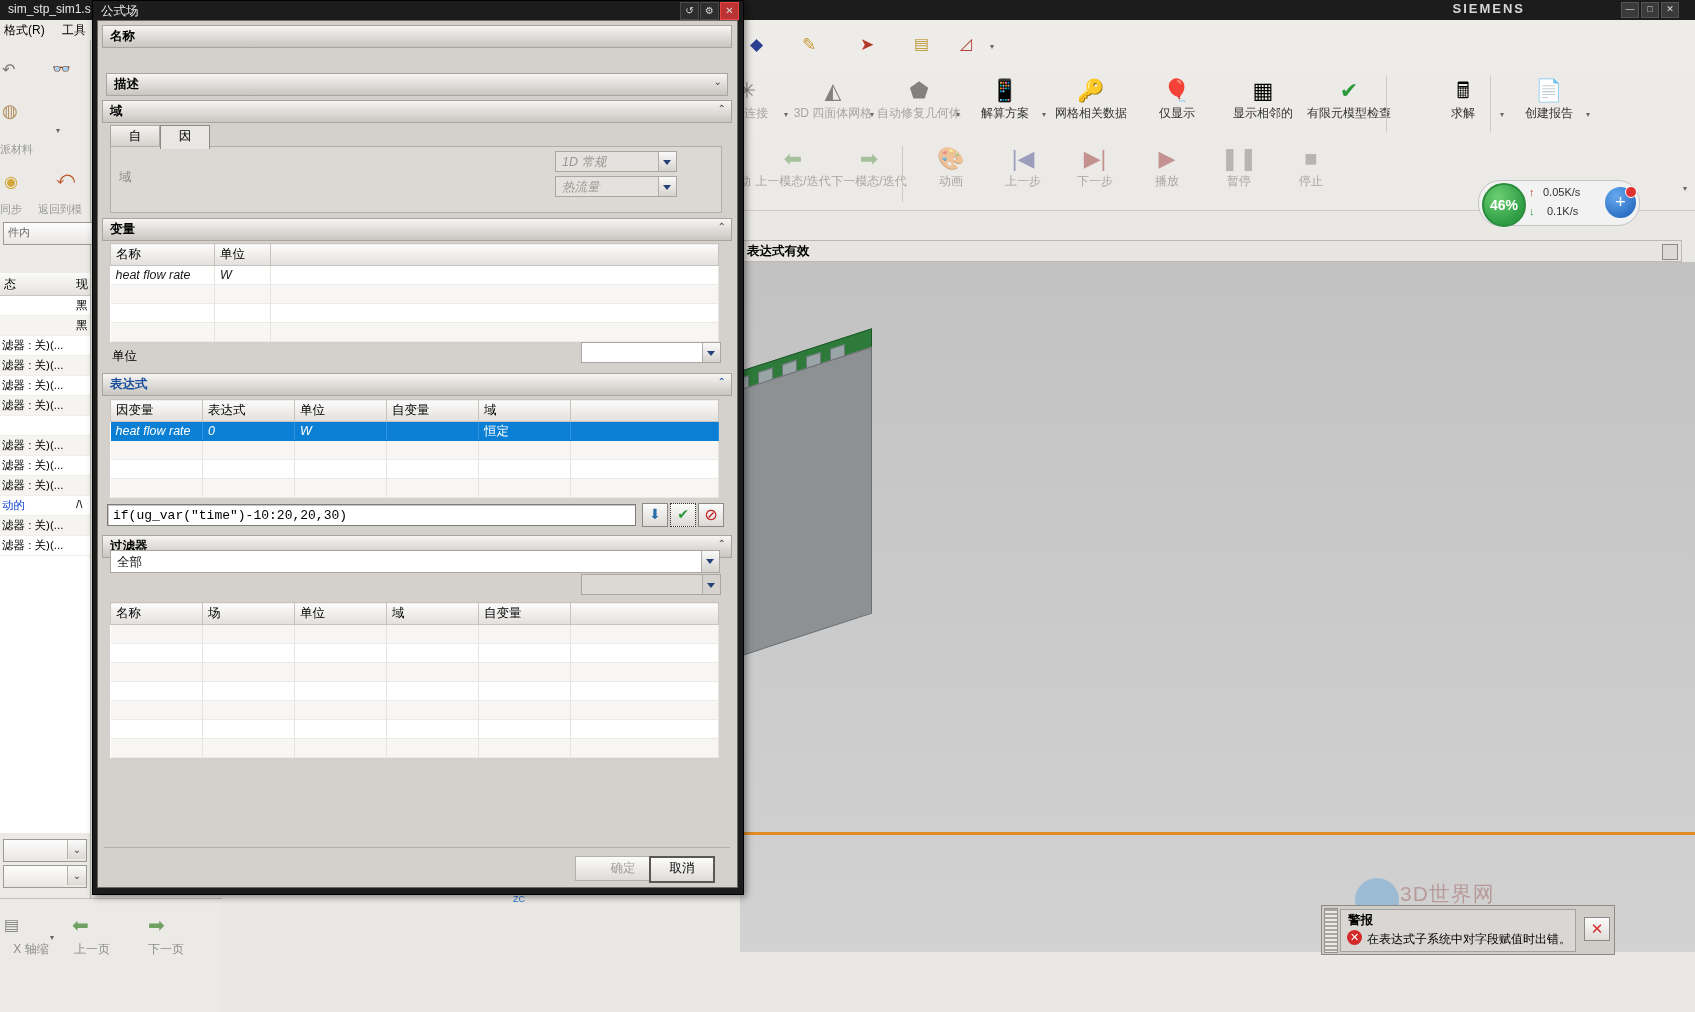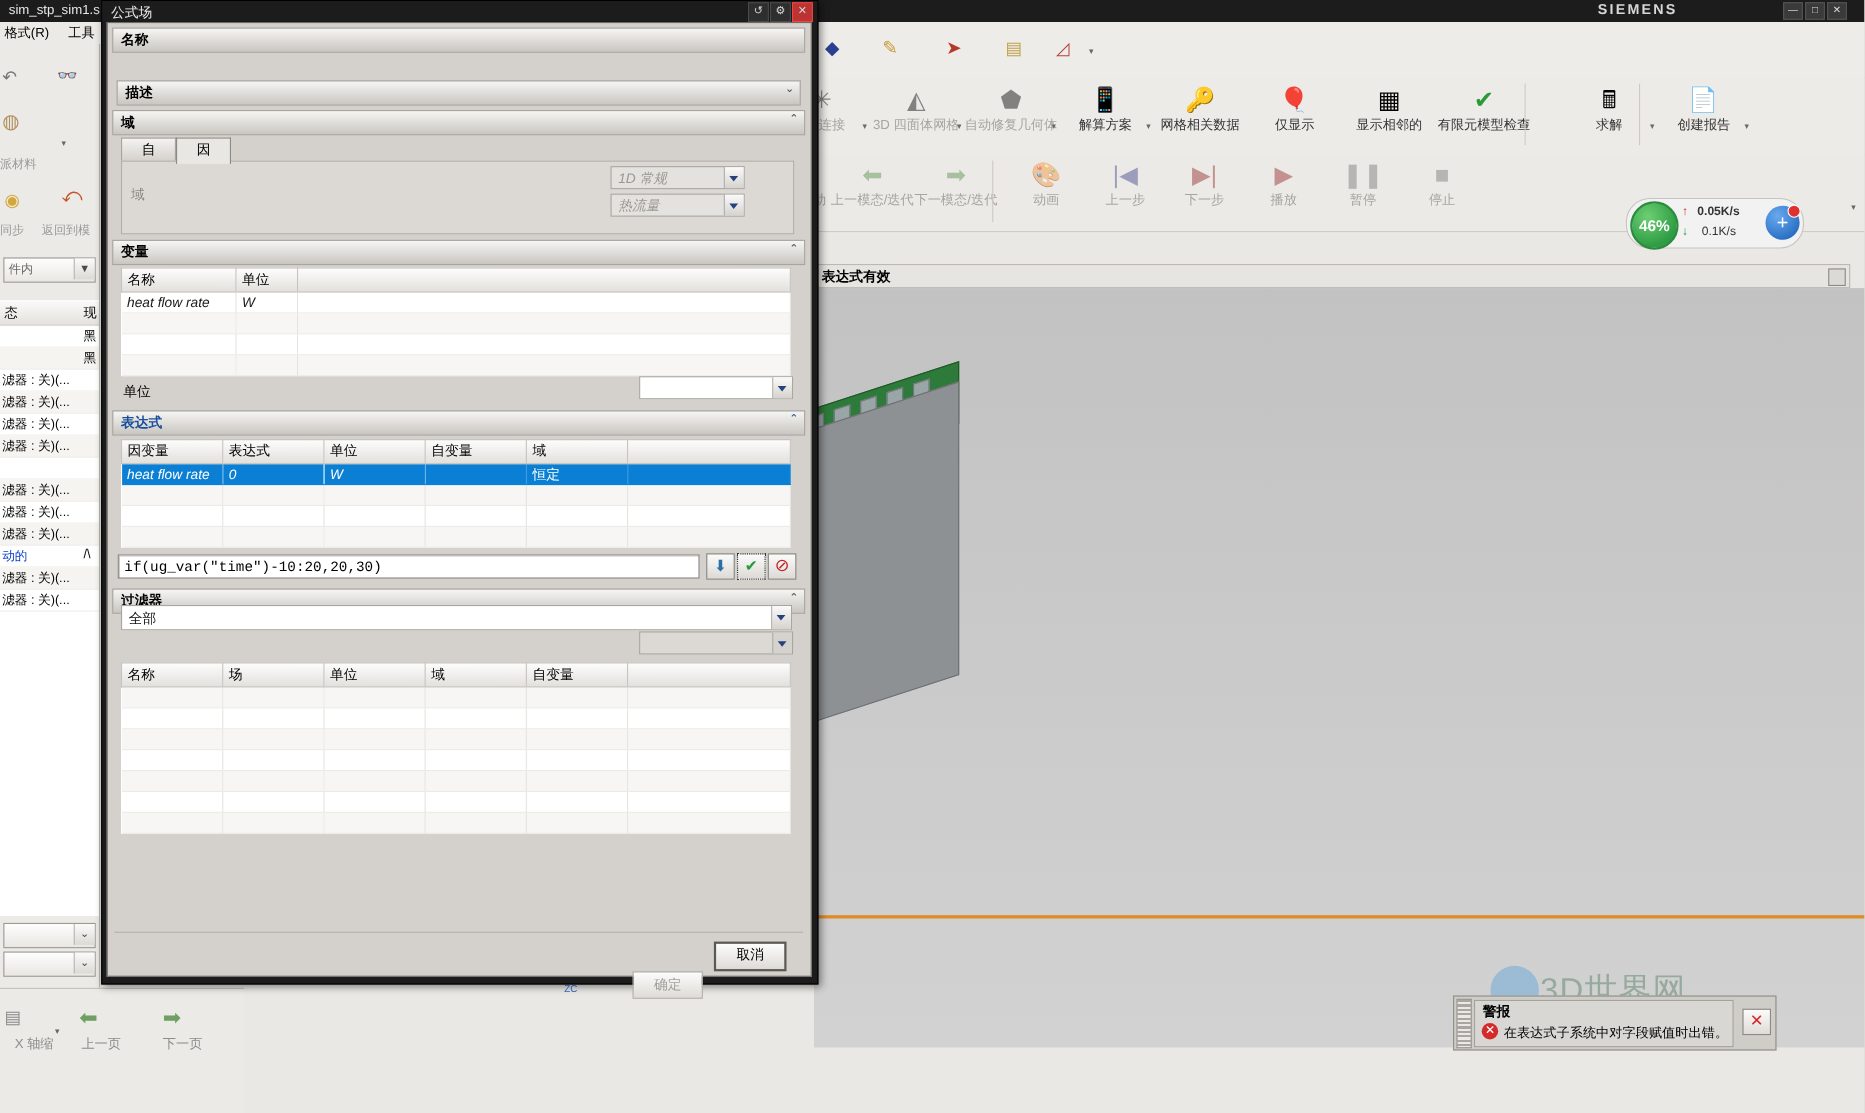--- a/index.html
+++ b/index.html
@@ -88,21 +88,21 @@
   #warn{position:absolute;left:1321px;top:905px;width:292px;height:48px;background:#cfcdc8;border:1px solid #8e8b86;}
   #warn-grip{position:absolute;left:2px;top:2px;width:12px;height:43px;
              background:repeating-linear-gradient(#a9a6a1 0 2px,#ebe9e5 2px 4px);border:1px solid #97948f;}
   #warn-body{position:absolute;left:18px;top:3px;width:234px;height:41px;background:#d9d7d3;border:1px solid #a5a29d;}
   #warn-title{position:absolute;left:7px;top:2px;font-size:12.5px;font-weight:bold;}
   #warn-x{position:absolute;left:6px;top:20px;width:15px;height:15px;border-radius:50%;background:#d42a2a;
           color:#fff;font-size:11px;font-weight:bold;text-align:center;line-height:15px;}
   #warn-msg{position:absolute;left:26px;top:21px;font-size:12px;font-family:Liberation Serif, serif;}
   #warn-close{position:absolute;right:4px;top:11px;width:24px;height:22px;background:linear-gradient(#fbfbfb,#dedcd8);
               border:1px solid #8d8a85;color:#d42a2a;font-size:15px;font-weight:bold;text-align:center;line-height:21px;}
-  #wm{position:absolute;left:1400px;top:880px;opacity:.30;color:#14532d;font-size:30px;letter-spacing:1px;}
+  #wm{position:absolute;left:1400px;top:880px;opacity:.30;color:#7f1d1d;font-size:21px;letter-spacing:1px;}
   #wm2{position:absolute;left:1410px;top:905px;opacity:.45;color:#1a7fd0;font-size:13px;letter-spacing:1px;}
   #wm-ring{position:absolute;left:1355px;top:878px;width:44px;height:44px;border-radius:50%;
            background:#2b90e0;opacity:.32;}
 
   
   #dlg{position:absolute;left:92px;top:0;width:650px;height:893px;background:#1c1c1c;
        border:1px solid #000;box-shadow:2px 2px 7px rgba(0,0,0,.45);}
   #dlg-title{position:absolute;left:0;top:0;width:650px;height:19px;background:#1c1c1c;}
   #dlg-title .t{position:absolute;left:8px;top:2px;color:#e8e8e8;font-size:12.5px;}
   .dtbtn{position:absolute;top:1px;width:17px;height:16px;background:#2e2e2e;border:1px solid #4a4a4a;
@@ -174,21 +174,21 @@
 <div id="left-ribbon">
   <div class="lbtn" style="left:2px;top:20px;font-size:16px;color:#777;">↶</div>
   <div class="lbtn" style="left:52px;top:20px;font-size:15px;">👓</div>
   <div class="lbtn" style="left:2px;top:60px;font-size:18px;color:#b09060;">◍</div>
   <div class="lbtn" style="left:0px;top:102px;width:72px;">派材料</div>
   <div class="lbtn" style="left:56px;top:86px;font-size:8px;color:#666;">▾</div>
   <div class="lbtn" style="left:4px;top:132px;font-size:16px;color:#d3a73a;">◉</div>
   <div class="lbtn" style="left:56px;top:128px;font-size:18px;color:#c1552a;">⤺</div>
   <div class="lbtn" style="left:0px;top:162px;width:34px;">同步</div>
   <div class="lbtn" style="left:38px;top:162px;width:56px;">返回到模</div>
-  <div class="lcombo" style="top:194px;">
+  <div class="lcombo" style="top:182px;padding-left:37px;">
     <span style="position:absolute;left:4px;top:2px;font-size:11px;color:#6a6a6a;">件内</span>
     <span class="arrow">▼</span>
   </div>
 </div>
 
 <div id="left-list">
   <div id="ll-head">
     <span class="c1">态</span>
     <span class="c2">现</span>
   </div>
@@ -393,21 +393,21 @@
     <line x1="45" y1="14" x2="20" y2="8" stroke="#b03030" stroke-width="3"></line>
     <text x="38" y="70" fill="#2f6fd0" font-size="9">ZC</text>
   </svg>
   <div id="work-label">SIM_1 WORK</div>
 </div>
 <div id="vp-divider"></div>
 
 <div id="netwidget">
   <div id="netpct">46%</div>
   <span class="nl" style="left:50px;top:5px;color:#c0392b;">↑</span>
-  <span class="nl" style="left:64px;top:5px;font-weight:bold;">0.05K/s</span>
+  <span class="nl" style="left:64px;top:5px;">0.05K/s</span>
   <span class="nl" style="left:50px;top:24px;color:#2f9d45;">↓</span>
   <span class="nl" style="left:68px;top:24px;">0.1K/s</span>
   <div id="netplus">
     <span>+</span>
     <span class="dot"></span>
   </div>
 </div>
 
 <div id="wm-ring"></div>
 <div id="wm">3D世界网</div>
@@ -659,16 +659,16 @@
             <td>&nbsp;</td>
             <td>&nbsp;</td>
             <td>&nbsp;</td>
             <td>&nbsp;</td>
             <td>&nbsp;</td>
           </tr>
         </tbody>
       </table>
 
     <div class="hr" style="left:6px;top:826px;width:626px;"></div>
-    <div class="dlgbtn dis" style="left:477px;top:862px;">确定</div>
+    <div class="dlgbtn dis" style="left:477px;top:835px;padding-left:16px;">确定</div>
     <div class="dlgbtn primary" style="left:551px;top:835px;">取消</div>
   </div>
 </div>
 
 </body></html>

